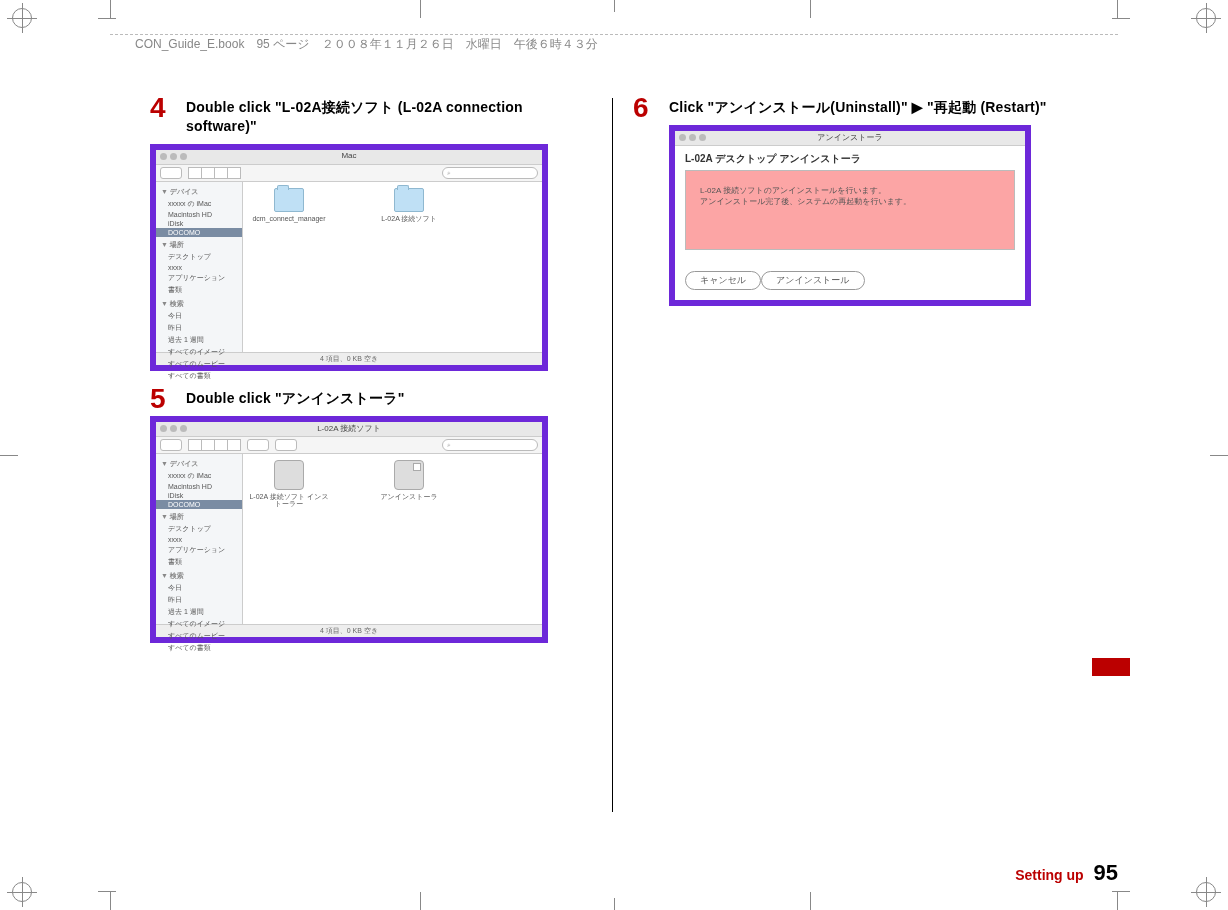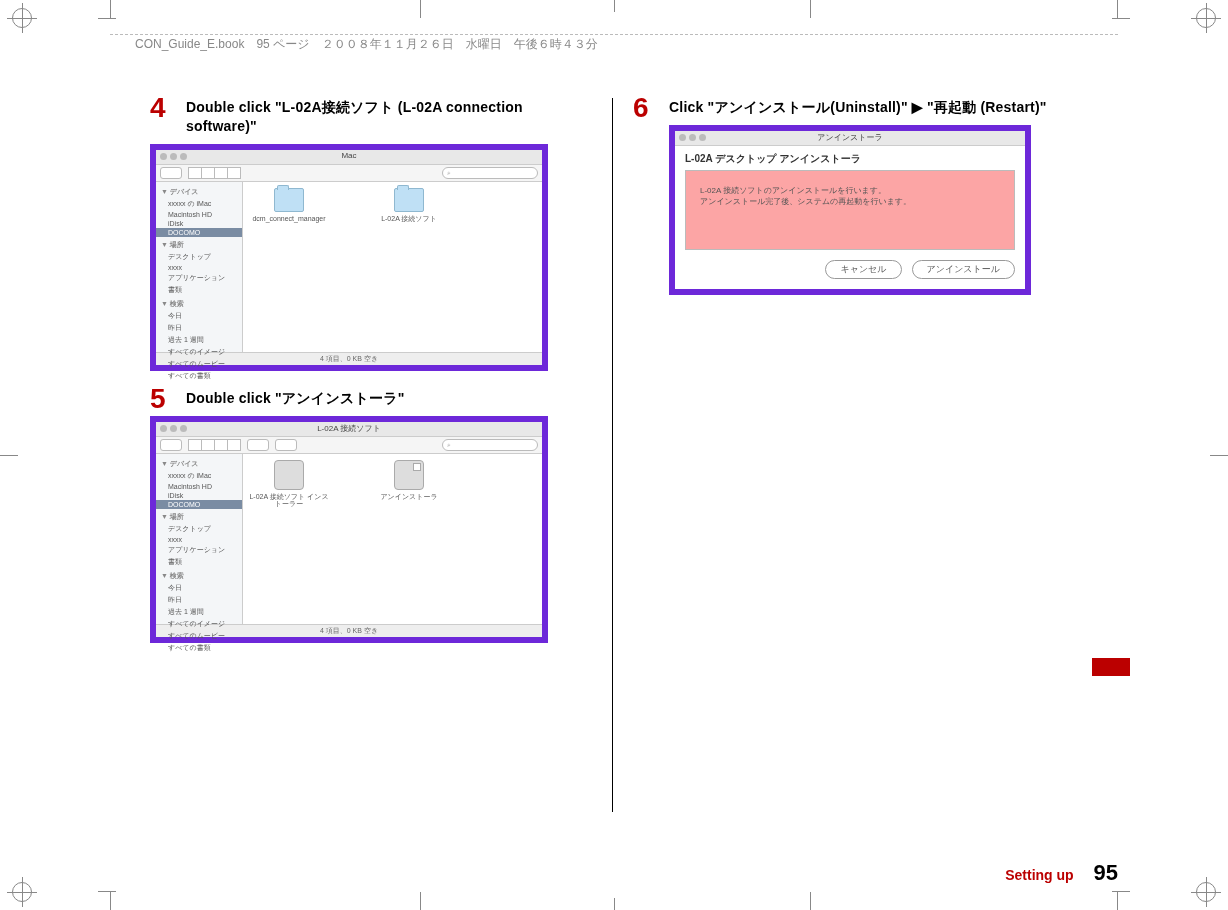--- a/index.html
+++ b/index.html
@@ -57,26 +57,26 @@
   .ficon{display:flex;flex-direction:column;align-items:center;width:80px;}
   .folder{width:28px;height:22px;background:#bfe0f5;border:1px solid #8fb8d0;border-radius:2px;position:relative;margin-bottom:3px;}
   .folder:before{content:"";position:absolute;top:-4px;left:2px;width:10px;height:4px;background:#bfe0f5;border:1px solid #8fb8d0;border-bottom:0;border-radius:2px 2px 0 0;}
   .ficon .il{font-size:7px;text-align:center;line-height:1.1;}
   .fstatus{height:12px;background:#eee;border-top:1px solid #ccc;text-align:center;font-size:7px;color:#666;line-height:12px;}
   
   .dlg{width:350px;}
   .dlgbody{padding:6px 10px 10px;}
   .dlgtitle{font-weight:bold;font-size:10px;color:#333;margin-bottom:4px;}
   .dlgbox{border:1px solid #bbb;background:#fca5a5;padding:14px;font-size:8px;height:50px;}
-  .dlgbtns{display:flex;justify-content:flex-end;gap:10px;margin-top:10px;}
+  .dlgbtns{display:flex;justify-content:flex-start;margin-top:21px;}
   .macbtn{border:1px solid #999;border-radius:10px;padding:2px 14px;font-size:9px;background:#fff;}
   .note{font-size:12px;margin-top:6px;}
   
   .footer{position:absolute;bottom:6px;right:0;font-size:14px;}
-  .setup{color:#b00;font-weight:600;margin-right:16px;}
+  .setup{color:#b00;font-weight:600;margin-right:6px;}
   .pgnum{font:700 22px Arial;color:#000;text-align:center;}
   
   .tab{position:absolute;right:-12px;top:640px;width:38px;height:18px;background:#b00;}
   
   .genicon{width:28px;height:28px;background:#ddd;border:1px solid #aaa;border-radius:4px;margin-bottom:3px;position:relative;}
   .genicon.doc:after{content:"";position:absolute;right:2px;top:2px;width:6px;height:6px;background:#fff;border:1px solid #aaa;}
 </style>
 </head>
 <body>
 

